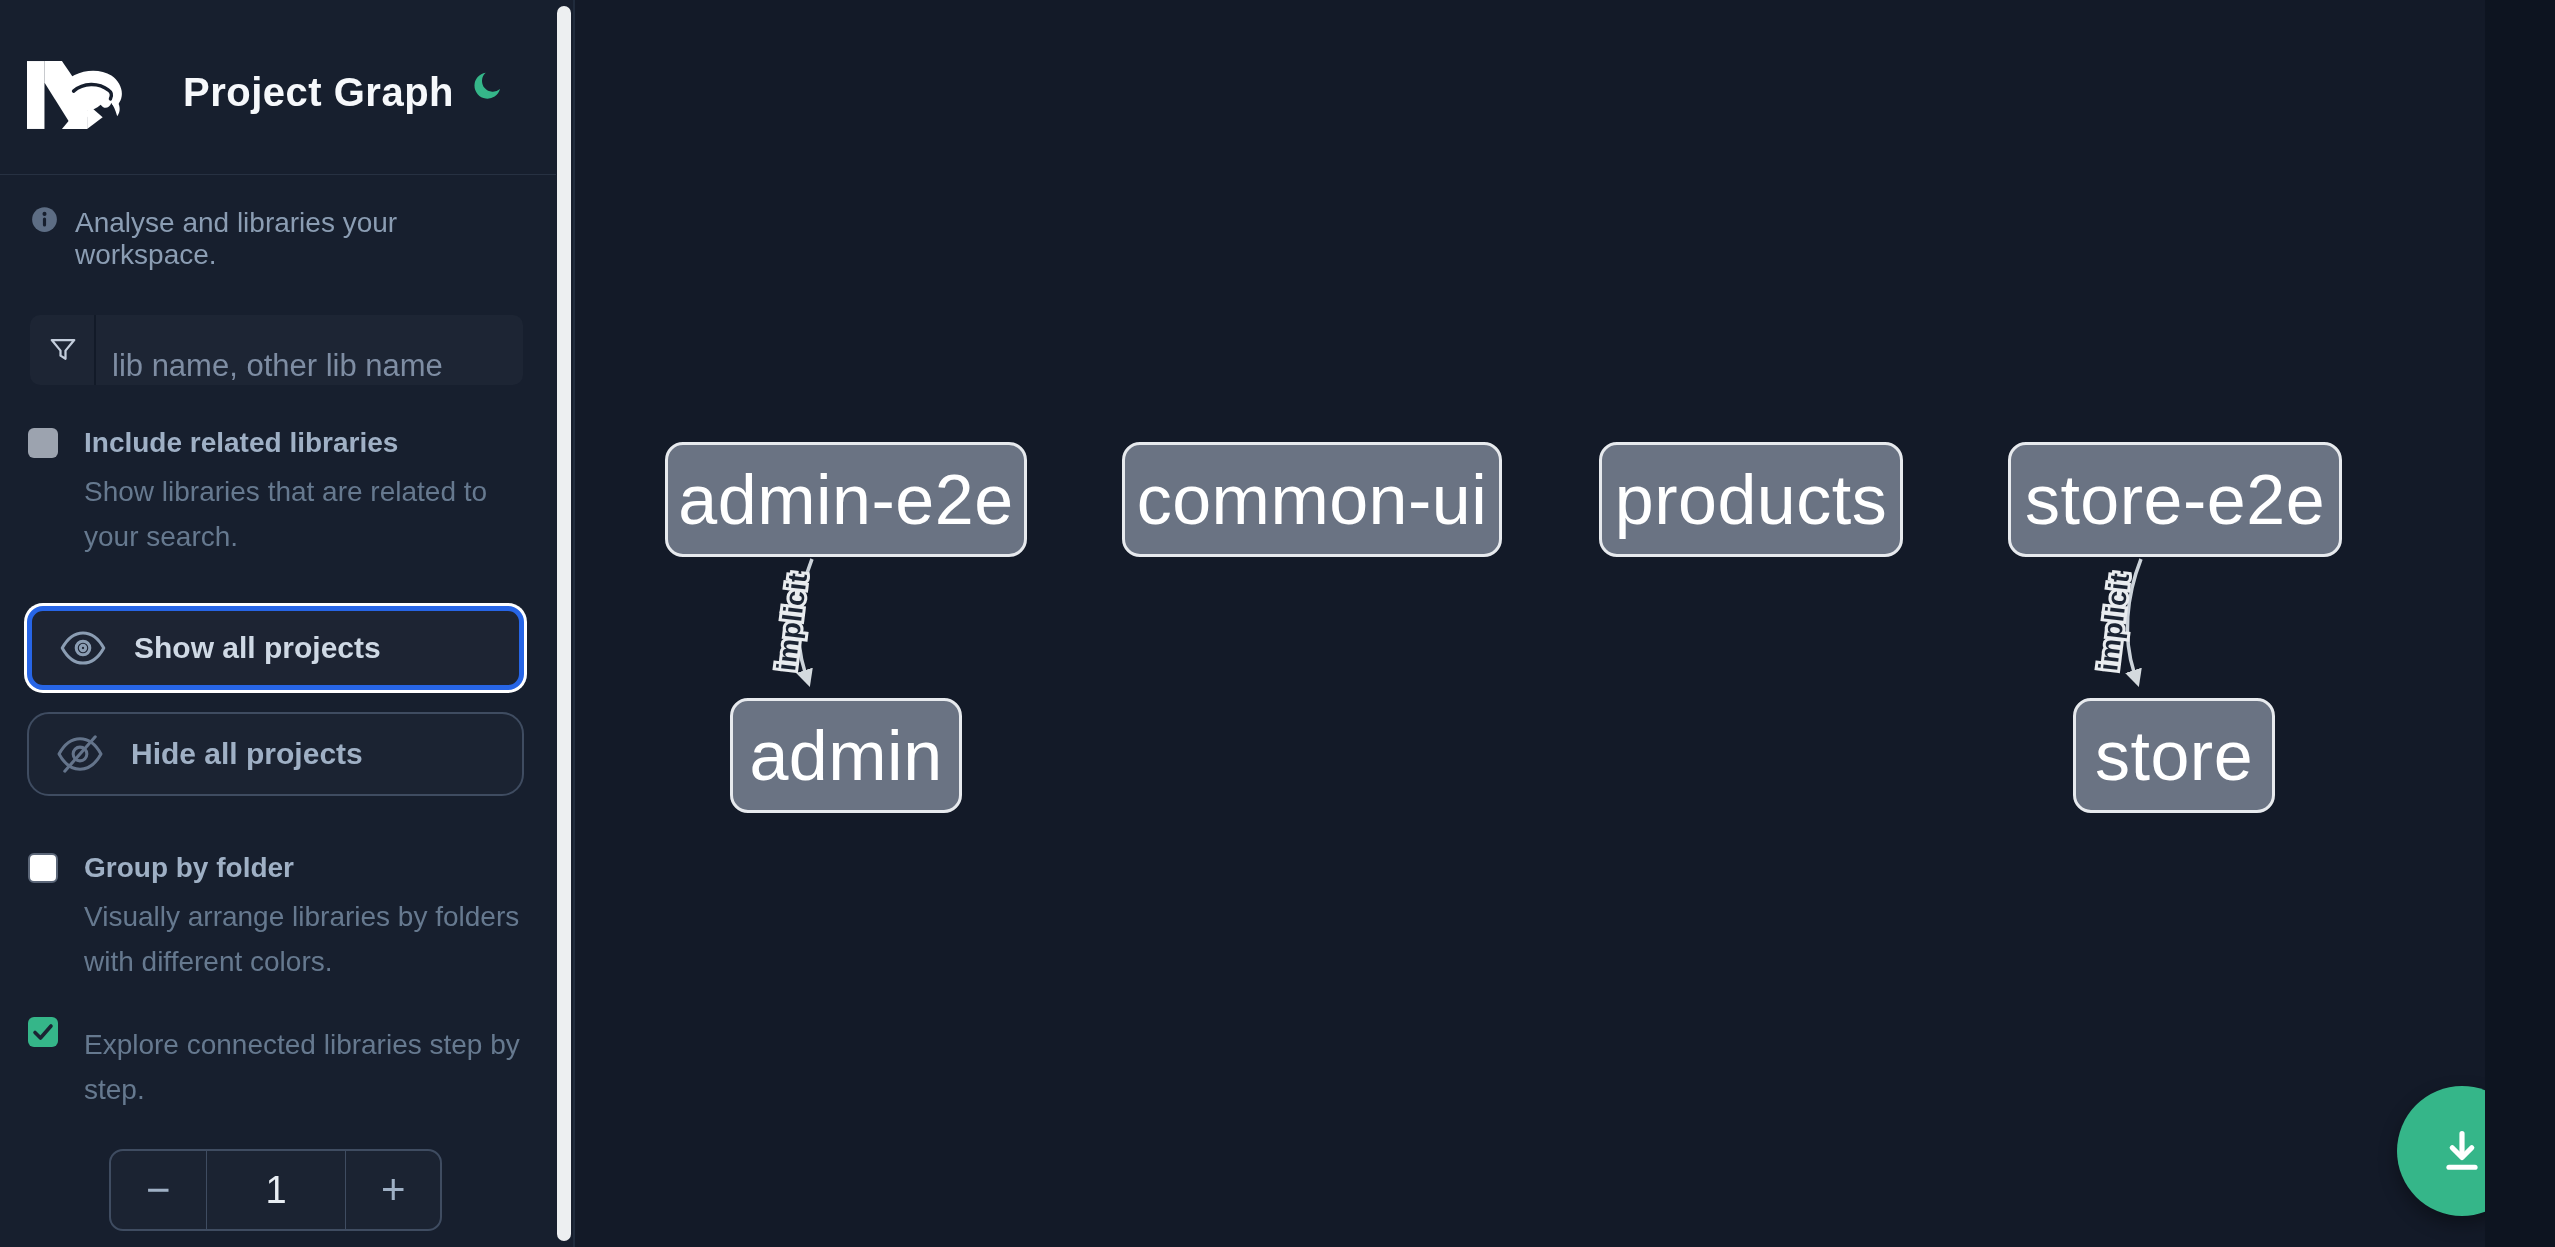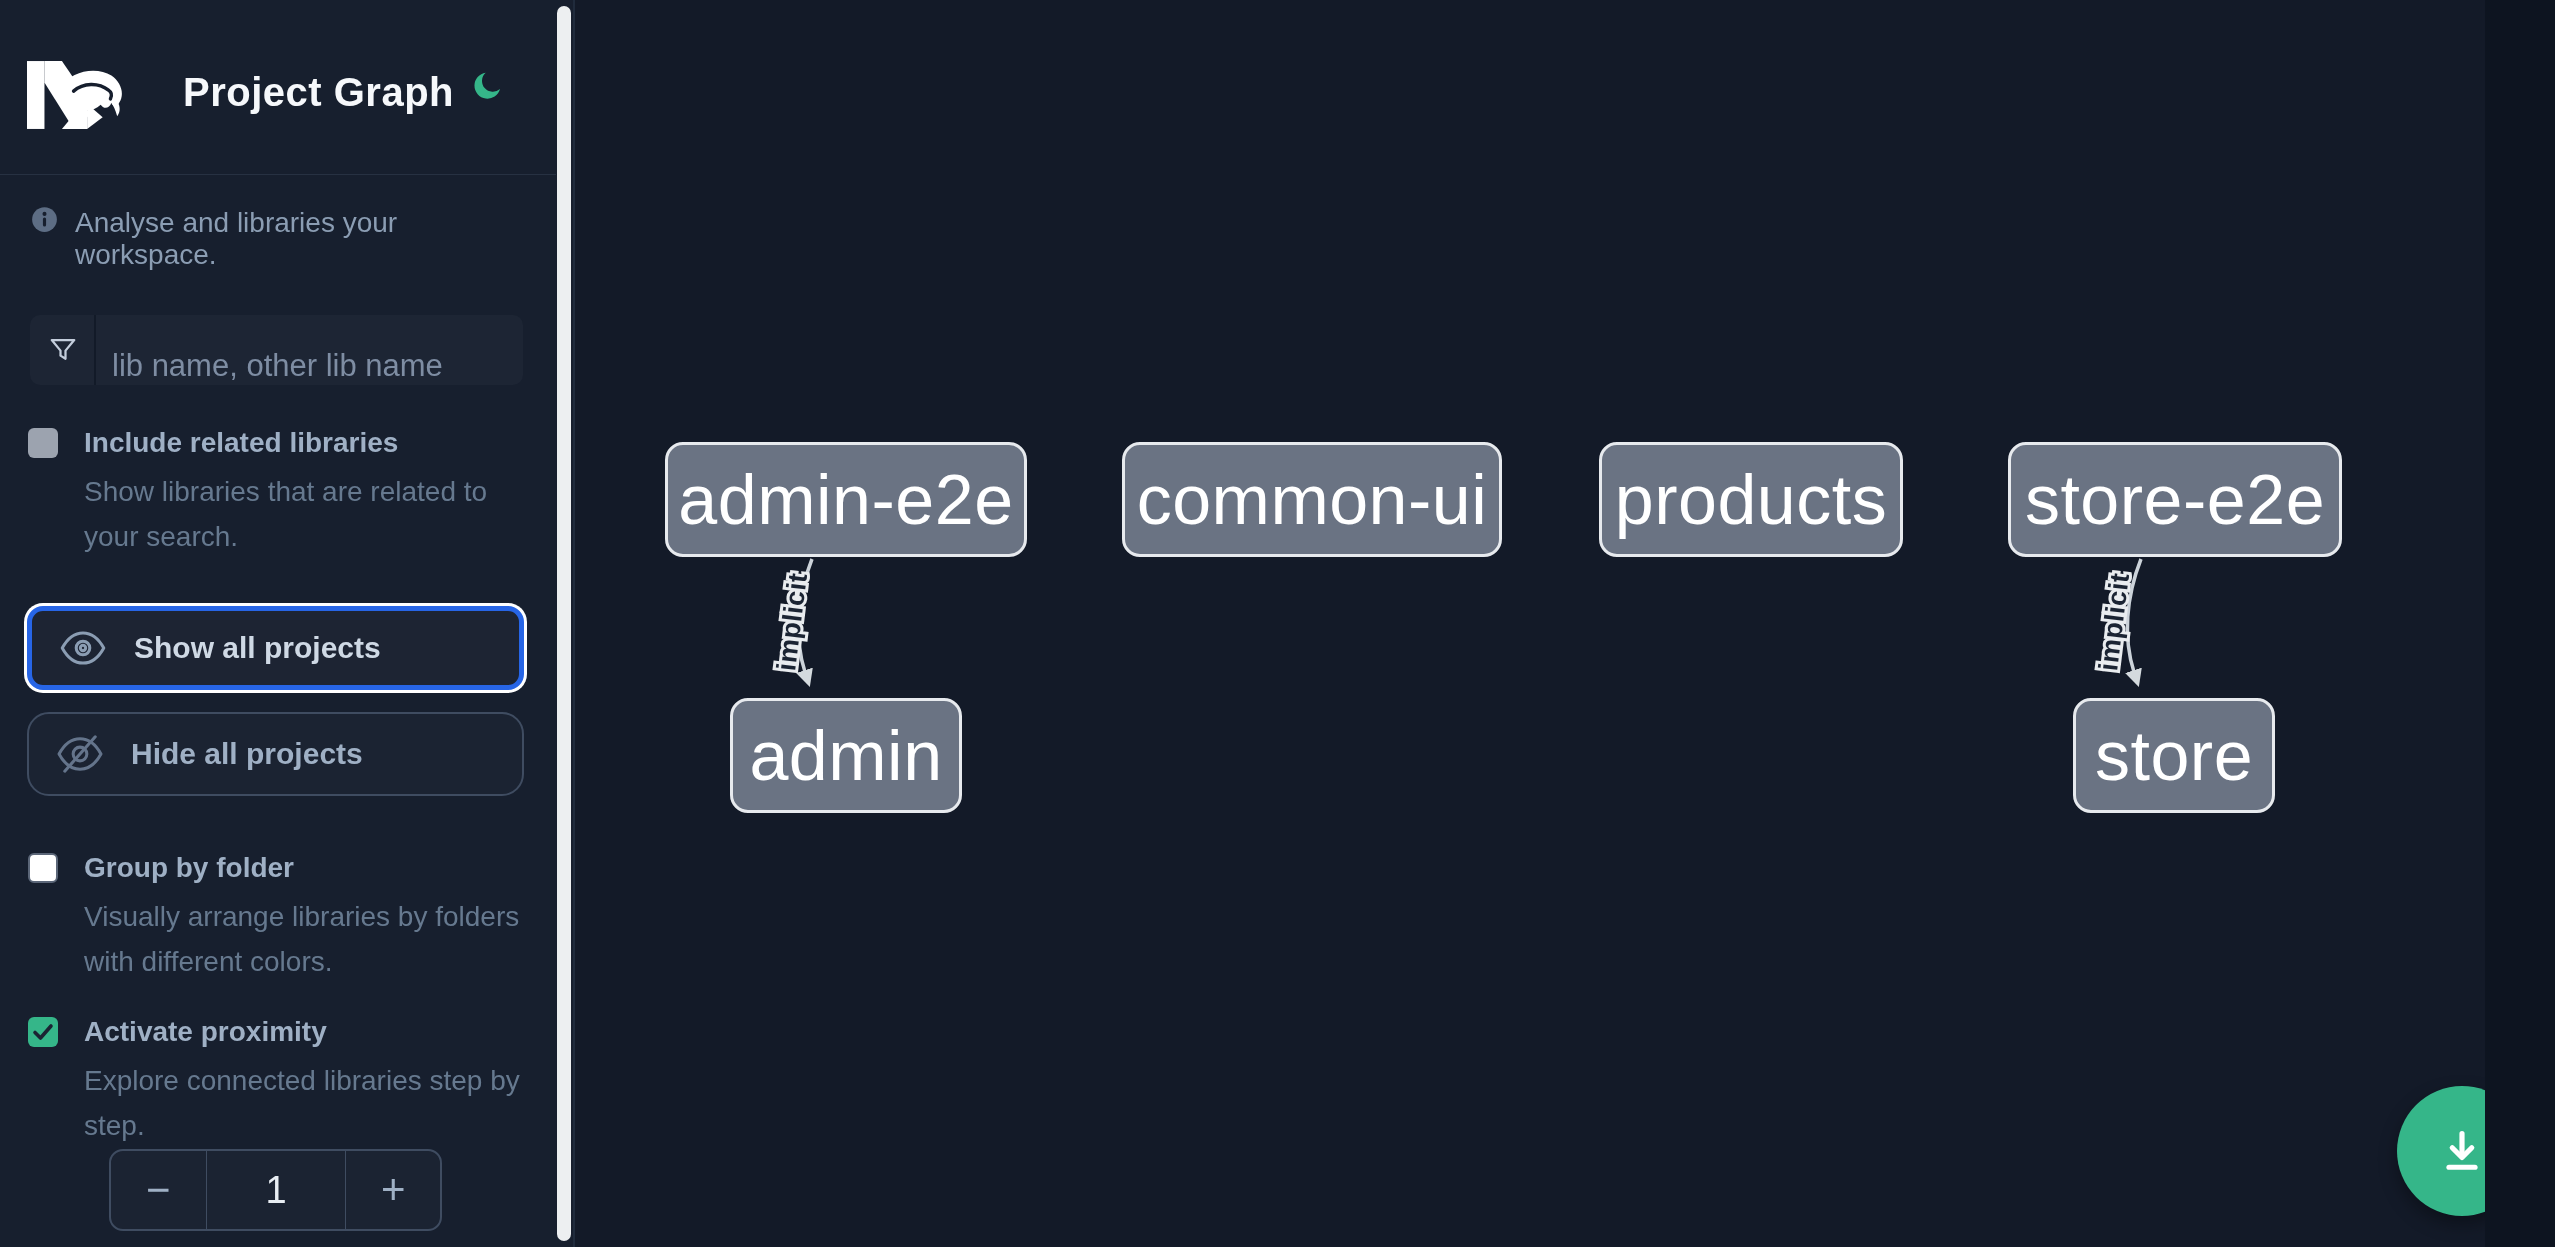--- a/index.html
+++ b/index.html
@@ -184,21 +184,20 @@
       <div class="toggle-label">Group by folder</div>
       <div class="toggle-desc">Visually arrange libraries by folders with different colors.</div>
     </div>
 
     <div class="toggle-block tb-activate">
       <span class="cbx cbx-green">
         <svg width="24" height="24" viewBox="0 0 24 24" fill="none" stroke="#1b2433" stroke-width="3.6" stroke-linecap="round" stroke-linejoin="round">
           <path d="M4 12.5 L9.5 18 L20 6"></path>
         </svg>
       </span>
-      <div class="toggle-label">Activate proximity</div>
       <div class="toggle-desc">Explore connected libraries step by step.</div>
     </div>
 
     <div class="stepper">
       <div class="cell step-dec">−</div>
       <div class="cell step-val">1</div>
       <div class="cell step-inc">+</div>
     </div>
 
     <div class="sb-scrollthumb"></div>

